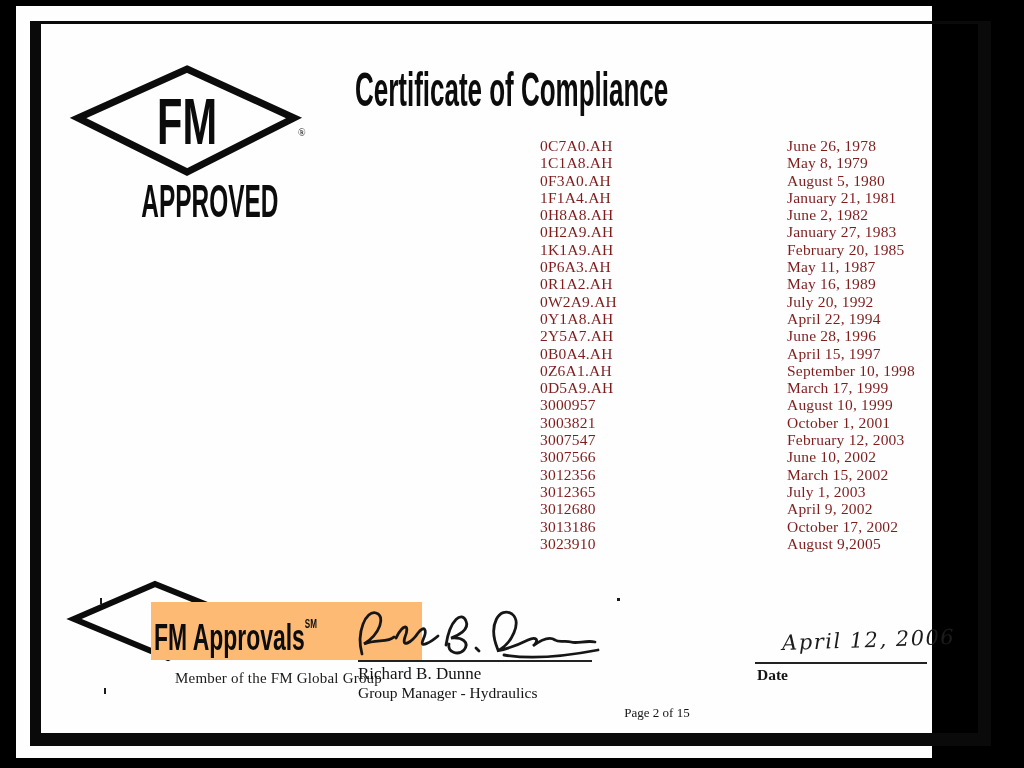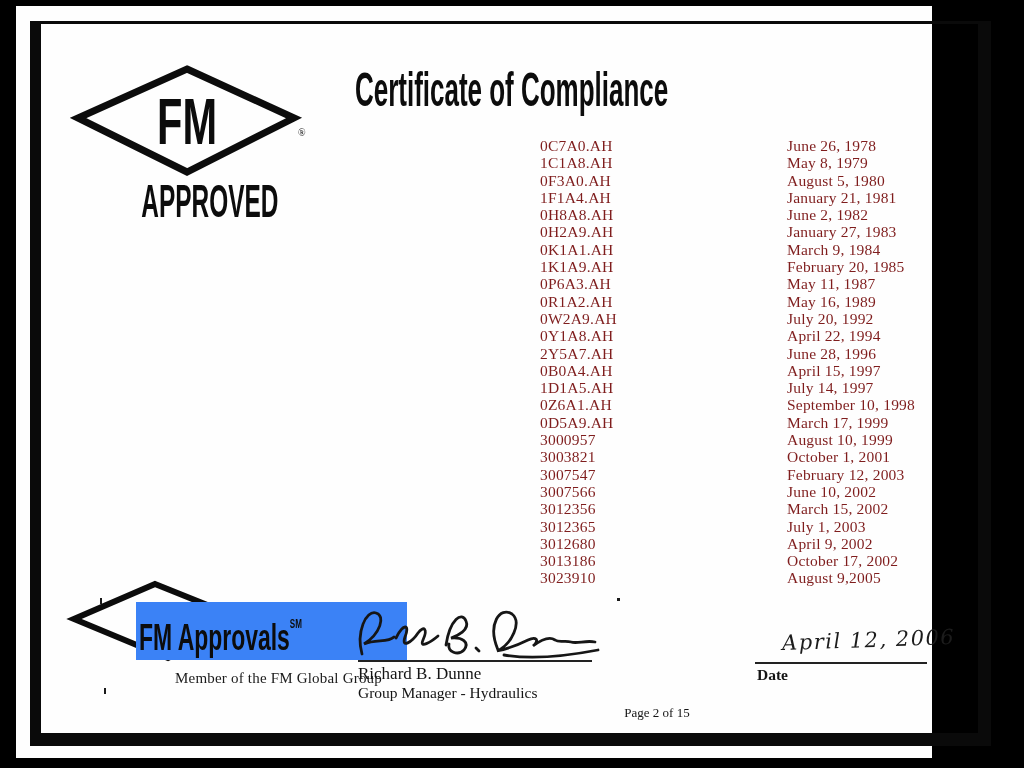--- a/index.html
+++ b/index.html
@@ -27,21 +27,21 @@
   .doc-title{left:339px;top:60px;}
   .doc-title .condensed{font-size:49px;line-height:46px;transform:scaleX(0.53);letter-spacing:0px;}
   .fm-logo-svg{left:54px;top:58px;}
   .approved-line{left:62px;top:172px;width:230px;text-align:center;}
   .approved-line .condensed{font-size:47px;line-height:46px;transform:scaleX(0.52);transform-origin:center top;}
   .cert-list{left:524px;top:131px;font-size:15.5px;line-height:17.3px;letter-spacing:0.2px;color:#7f1d1d;}
   .cert-row{white-space:nowrap;}
   .cert-id{display:inline-block;width:247px;}
   .fma-logo-svg{left:40px;top:574px;}
   .fma-text{
-    left:120px;top:596px;background:#3b82f6;padding:2px 5px 2px 3px;
+    left:135px;top:596px;background:#fdba74;padding:2px 5px 2px 3px;
   }
   .fma-text .condensed{font-size:37px;line-height:40px;transform:scaleX(0.62);}
   .fma-sm{font-size:13px;vertical-align:22px;letter-spacing:0;}
   .fma-tagline{
     left:122px;top:664px;width:170px;text-align:center;
     font-size:15px;letter-spacing:0.2px;color:#1a1a1a;white-space:nowrap;margin-left:37px;
   }
   .sig-svg{left:336px;top:598px;}
   .sig-line{left:342px;top:654px;width:234px;border-top:2px solid #222;}
   .sig-name{left:342px;top:658px;font-size:17px;}
@@ -74,29 +74,27 @@
     <span class="condensed">Certificate of Compliance</span>
   </div>
 
   <div class="abs cert-list">
       <div class="cert-row"><span class="cert-id">0C7A0.AH</span><span class="cert-date">June 26, 1978</span></div>
       <div class="cert-row"><span class="cert-id">1C1A8.AH</span><span class="cert-date">May 8, 1979</span></div>
       <div class="cert-row"><span class="cert-id">0F3A0.AH</span><span class="cert-date">August 5, 1980</span></div>
       <div class="cert-row"><span class="cert-id">1F1A4.AH</span><span class="cert-date">January 21, 1981</span></div>
       <div class="cert-row"><span class="cert-id">0H8A8.AH</span><span class="cert-date">June 2, 1982</span></div>
       <div class="cert-row"><span class="cert-id">0H2A9.AH</span><span class="cert-date">January 27, 1983</span></div>
-      <div class="cert-row"><span class="cert-id">0K1A1.AH</span><span class="cert-date">March 9, 1984</span></div>
       <div class="cert-row"><span class="cert-id">1K1A9.AH</span><span class="cert-date">February 20, 1985</span></div>
       <div class="cert-row"><span class="cert-id">0P6A3.AH</span><span class="cert-date">May 11, 1987</span></div>
       <div class="cert-row"><span class="cert-id">0R1A2.AH</span><span class="cert-date">May 16, 1989</span></div>
       <div class="cert-row"><span class="cert-id">0W2A9.AH</span><span class="cert-date">July 20, 1992</span></div>
       <div class="cert-row"><span class="cert-id">0Y1A8.AH</span><span class="cert-date">April 22, 1994</span></div>
       <div class="cert-row"><span class="cert-id">2Y5A7.AH</span><span class="cert-date">June 28, 1996</span></div>
       <div class="cert-row"><span class="cert-id">0B0A4.AH</span><span class="cert-date">April 15, 1997</span></div>
-      <div class="cert-row"><span class="cert-id">1D1A5.AH</span><span class="cert-date">July 14, 1997</span></div>
       <div class="cert-row"><span class="cert-id">0Z6A1.AH</span><span class="cert-date">September 10, 1998</span></div>
       <div class="cert-row"><span class="cert-id">0D5A9.AH</span><span class="cert-date">March 17, 1999</span></div>
       <div class="cert-row"><span class="cert-id">3000957</span><span class="cert-date">August 10, 1999</span></div>
       <div class="cert-row"><span class="cert-id">3003821</span><span class="cert-date">October 1, 2001</span></div>
       <div class="cert-row"><span class="cert-id">3007547</span><span class="cert-date">February 12, 2003</span></div>
       <div class="cert-row"><span class="cert-id">3007566</span><span class="cert-date">June 10, 2002</span></div>
       <div class="cert-row"><span class="cert-id">3012356</span><span class="cert-date">March 15, 2002</span></div>
       <div class="cert-row"><span class="cert-id">3012365</span><span class="cert-date">July 1, 2003</span></div>
       <div class="cert-row"><span class="cert-id">3012680</span><span class="cert-date">April 9, 2002</span></div>
       <div class="cert-row"><span class="cert-id">3013186</span><span class="cert-date">October 17, 2002</span></div>

